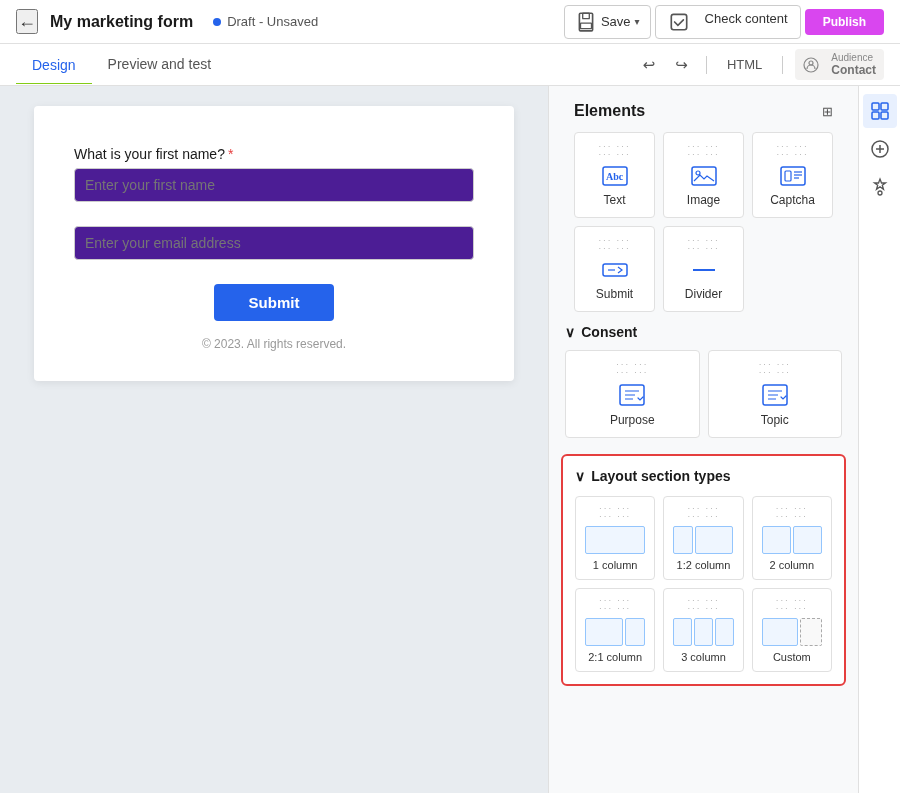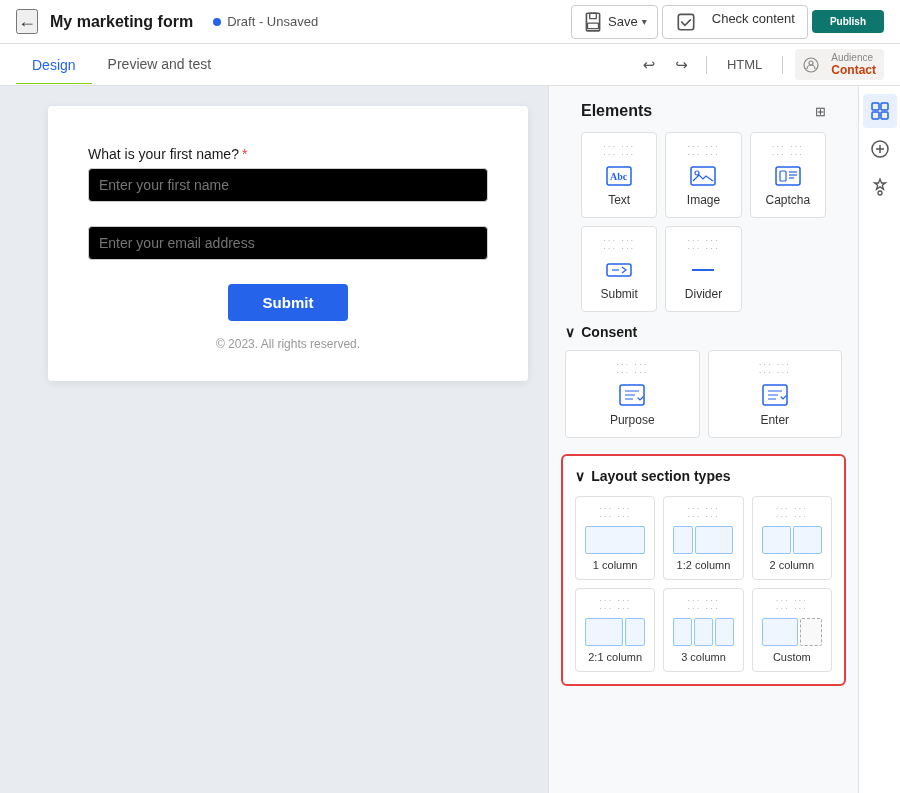--- a/index.html
+++ b/index.html
@@ -23,22 +23,22 @@
       background: none; border: 1px solid #ccc; border-radius: 4px;
       padding: 5px 10px; cursor: pointer; font-size: 13px; color: #333; justify-content: center;
     }
     .save-chevron { font-size: 10px; color: #555; }
     .btn-check {
       display: flex; align-items: flex-start; gap: 15px;
       background: none; border: 1px solid #ccc; border-radius: 4px;
       padding: 5px 12px; cursor: pointer; font-size: 13px; color: #333;
     }
     .btn-publish {
-      background: #0f766e; color: #fff; border: none;
-      border-radius: 4px; padding: 6px 18px; font-size: 10px;
+      background: #d946ef; color: #fff; border: none;
+      border-radius: 4px; padding: 6px 18px; font-size: 12px;
       font-weight: 600; cursor: pointer;
     }
 
     
     .sub-header {
       display: flex; align-items: center; background: #fff;
       padding: 0 16px; height: 42px; border-bottom: 1px solid #e0e0e0;
       gap: 0;
     }
     .tab {
@@ -56,60 +56,60 @@
     .html-btn {
       background: none; border: none; cursor: pointer; padding: 4px 8px;
       color: #555; font-size: 13px; font-weight: 500;
     }
     .audience-box {
       display: flex; align-items: center; gap: 12px;
       background: #f3f2f1; border-radius: 4px; padding: 3px 8px;
       font-size: 12px; color: #333;
     }
     .audience-label { font-size: 10px; color: #888; display: block; }
-    .audience-value { font-size: 12px; font-weight: 600; color: #c2410c; }
+    .audience-value { font-size: 12px; font-weight: 600; color: #737373; }
 
     
     .main-layout {
       display: flex; height: calc(793px - 44px - 42px);
     }
 
     
     .canvas {
       flex: 1; background: #e8ecf0; padding: 20px; overflow-y: auto;
-      display: flex; flex-direction: column; align-items: flex-end;
+      display: flex; flex-direction: column; align-items: center;
     }
     .form-card {
       background: #fff; width: 480px; padding: 40px 40px 30px;
       border-radius: 4px; box-shadow: 0 2px 8px rgba(0,0,0,0.08);
     }
     .form-field { margin-bottom: 24px; }
     .field-label {
       display: block; font-size: 14px; font-weight: 500; color: #1a1a1a;
       margin-bottom: 6px;
     }
     .required-star { color: #e53e3e; margin-left: 3px; }
     .field-input {
       width: 100%; padding: 8px 10px; border: 1px solid #ccc;
-      border-radius: 4px; font-size: 14px; color: #888; background: #000000;
+      border-radius: 4px; font-size: 14px; color: #888; background: #4c1d95;
     }
     .submit-row { display: flex; justify-content: center; margin-top: 8px; margin-bottom: 16px; }
     .btn-submit {
       background: #2563eb; color: #fff; border: none;
       border-radius: 4px; padding: 10px 32px; font-size: 15px;
       font-weight: 600; cursor: pointer; min-width: 120px;
     }
     .footer-text { text-align: center; font-size: 12px; color: #999; margin-top: 8px; }
 
     
     .right-panel {
       width: 310px; background: #f8f9fa; border-left: 1px solid #e0e0e0;
       overflow-y: auto; padding: 0;
     }
-    .panel-section { padding: 16px 32px 8px; }
+    .panel-section { padding: 16px 25px 8px; }
     .panel-section-header {
       display: flex; align-items: center; justify-content: space-between;
       margin-bottom: 12px;
     }
     .panel-title { font-size: 16px; font-weight: 600; color: #1a1a1a; }
     .panel-collapse-icon { color: #555; font-size: 13px; cursor: pointer; }
     .elements-grid {
       display: grid; grid-template-columns: repeat(3, 1fr); gap: 8px;
       margin-bottom: 4px;
     }
@@ -338,21 +338,21 @@
           <span>Purpose</span>
         </div>
 
         <div class="consent-card">
           <span class="element-dots">··· ···<br>··· ···</span>
           <svg width="28" height="24" viewBox="0 0 28 24" fill="none">
             <rect x="2" y="2" width="24" height="20" rx="2" stroke="#2563eb" stroke-width="1.5" fill="none"></rect>
             <path d="M7 8h14M7 12h10M7 16h8" stroke="#2563eb" stroke-width="1.2"></path>
             <path d="M20 14l2 2 3-3" stroke="#2563eb" stroke-width="1.2" stroke-linecap="round"></path>
           </svg>
-          <span>Enter</span>
+          <span>Topic</span>
         </div>
 
       </div>
     </div>
 
     <div class="layout-section">
       <div class="layout-header">
         <span>∨</span>
         <span>Layout section types</span>
       </div>

